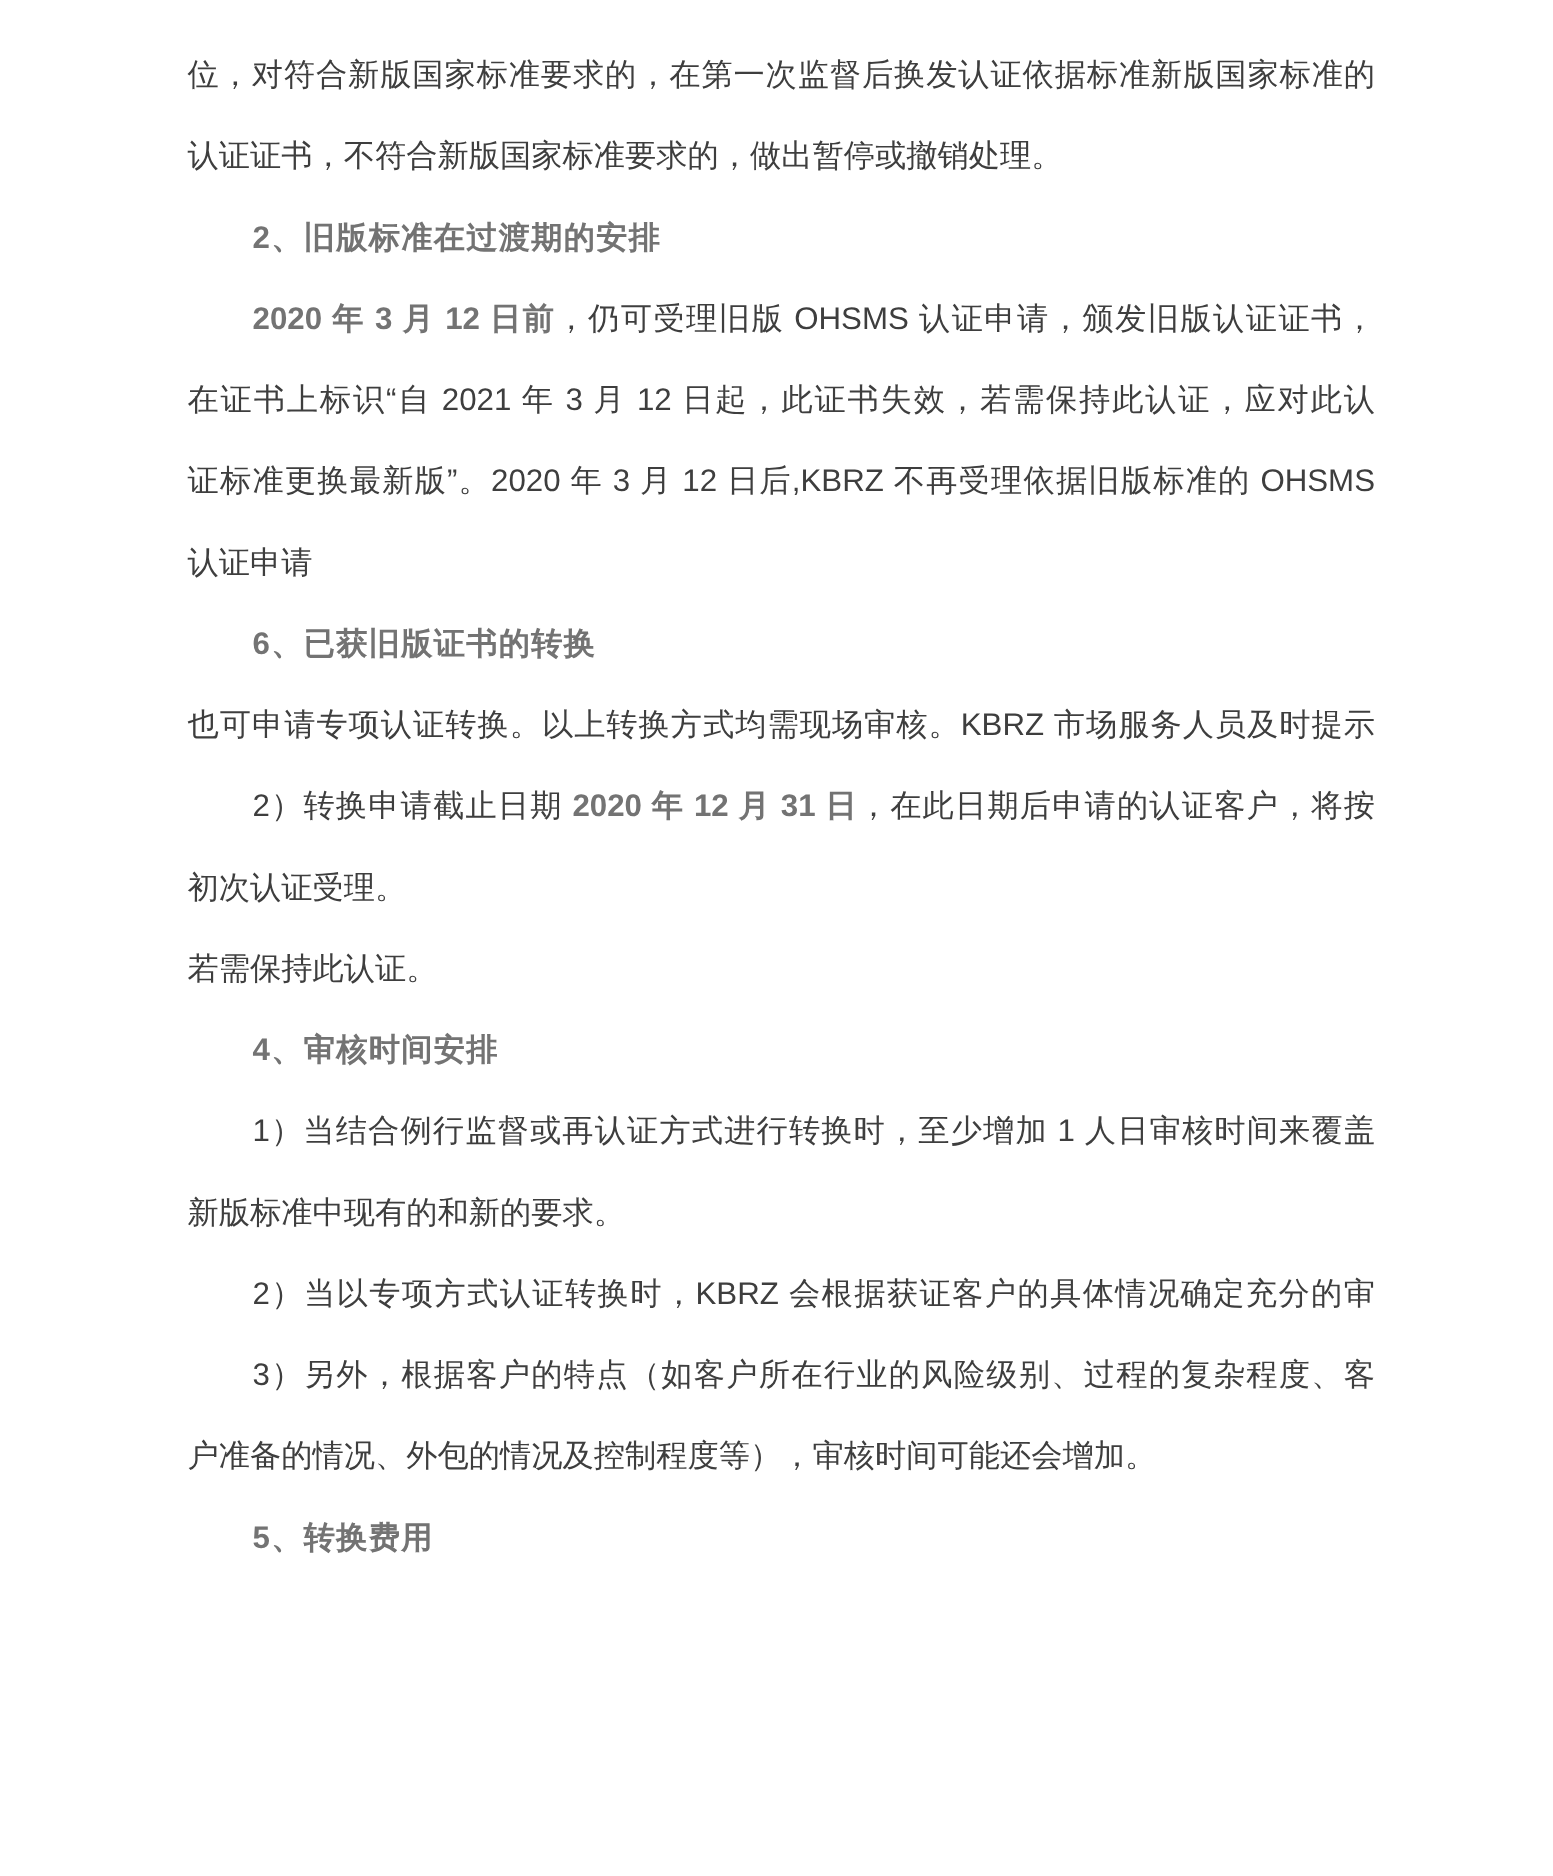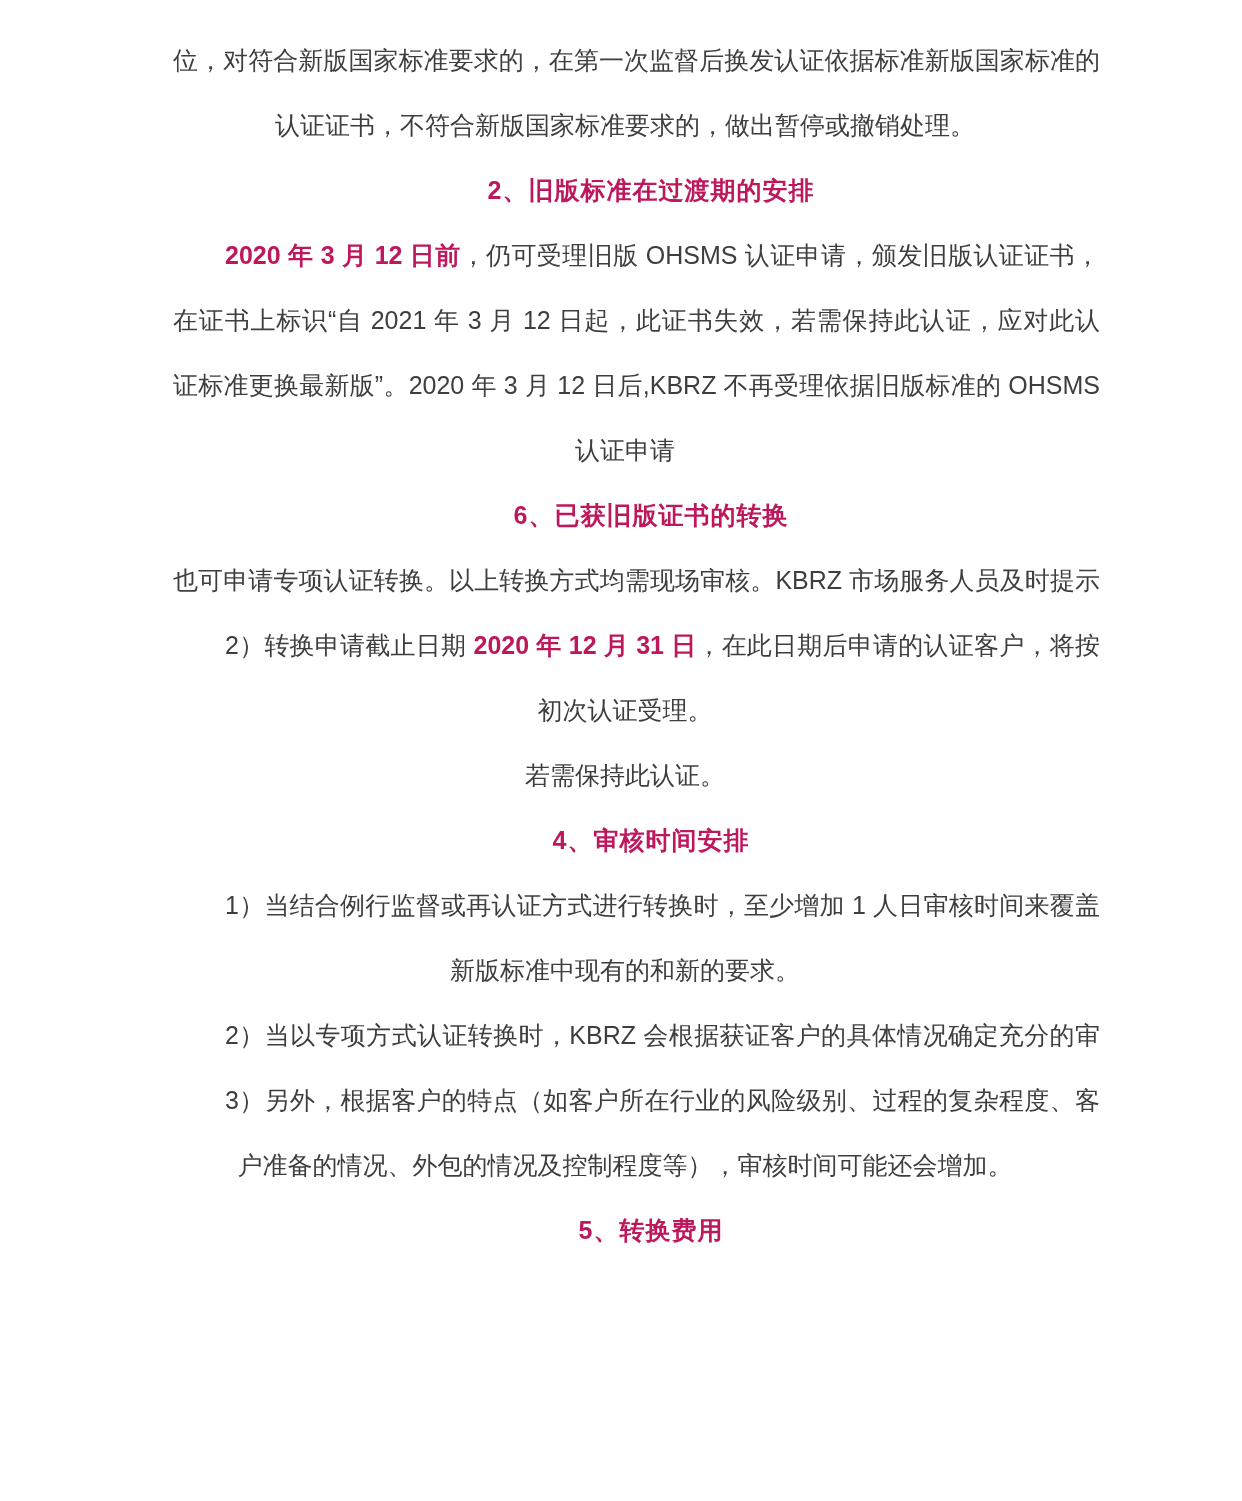--- a/index.html
+++ b/index.html
@@ -6,30 +6,29 @@
   body{
     width:1242px;height:1501px;background:#ffffff;overflow:hidden;
     font-family:"Liberation Sans",sans-serif;
   }
   .doc{
     position:absolute;left:150px;top:28px;width:950px;
     color:#3e3e3e;font-size:25px;
   }
   .line{
     height:65px;line-height:65px;
-    text-align:center;
+    text-align:left;
   }
   .just{
     text-align:justify;
     text-align-last:justify;
-    margin-left:23px;
   }
   .indent{padding-left:52px;}
   .heading{font-weight:bold;color:#2d2d2d;letter-spacing:1px;}
-  .b{font-weight:bold;color:#be185d;}
+  .b{font-weight:bold;color:#737373;}
 </style>
 </head>
 <body>
 
 <div class="doc">
   <div>
       <div class="line just"><span class="">位，对符合新版国家标准要求的，在第一次监督后换发认证依据标准新版国家标准的</span></div>
       <div class="line"><span class="">认证证书，不符合新版国家标准要求的，做出暂停或撤销处理。</span></div>
       <div class="line heading indent"><span class="b">2、旧版标准在过渡期的安排</span></div>
       <div class="line indent just"><span class="b">2020 年 3 月 12 日前</span><span class="">，仍可受理旧版 OHSMS 认证申请，颁发旧版认证证书，</span></div>

